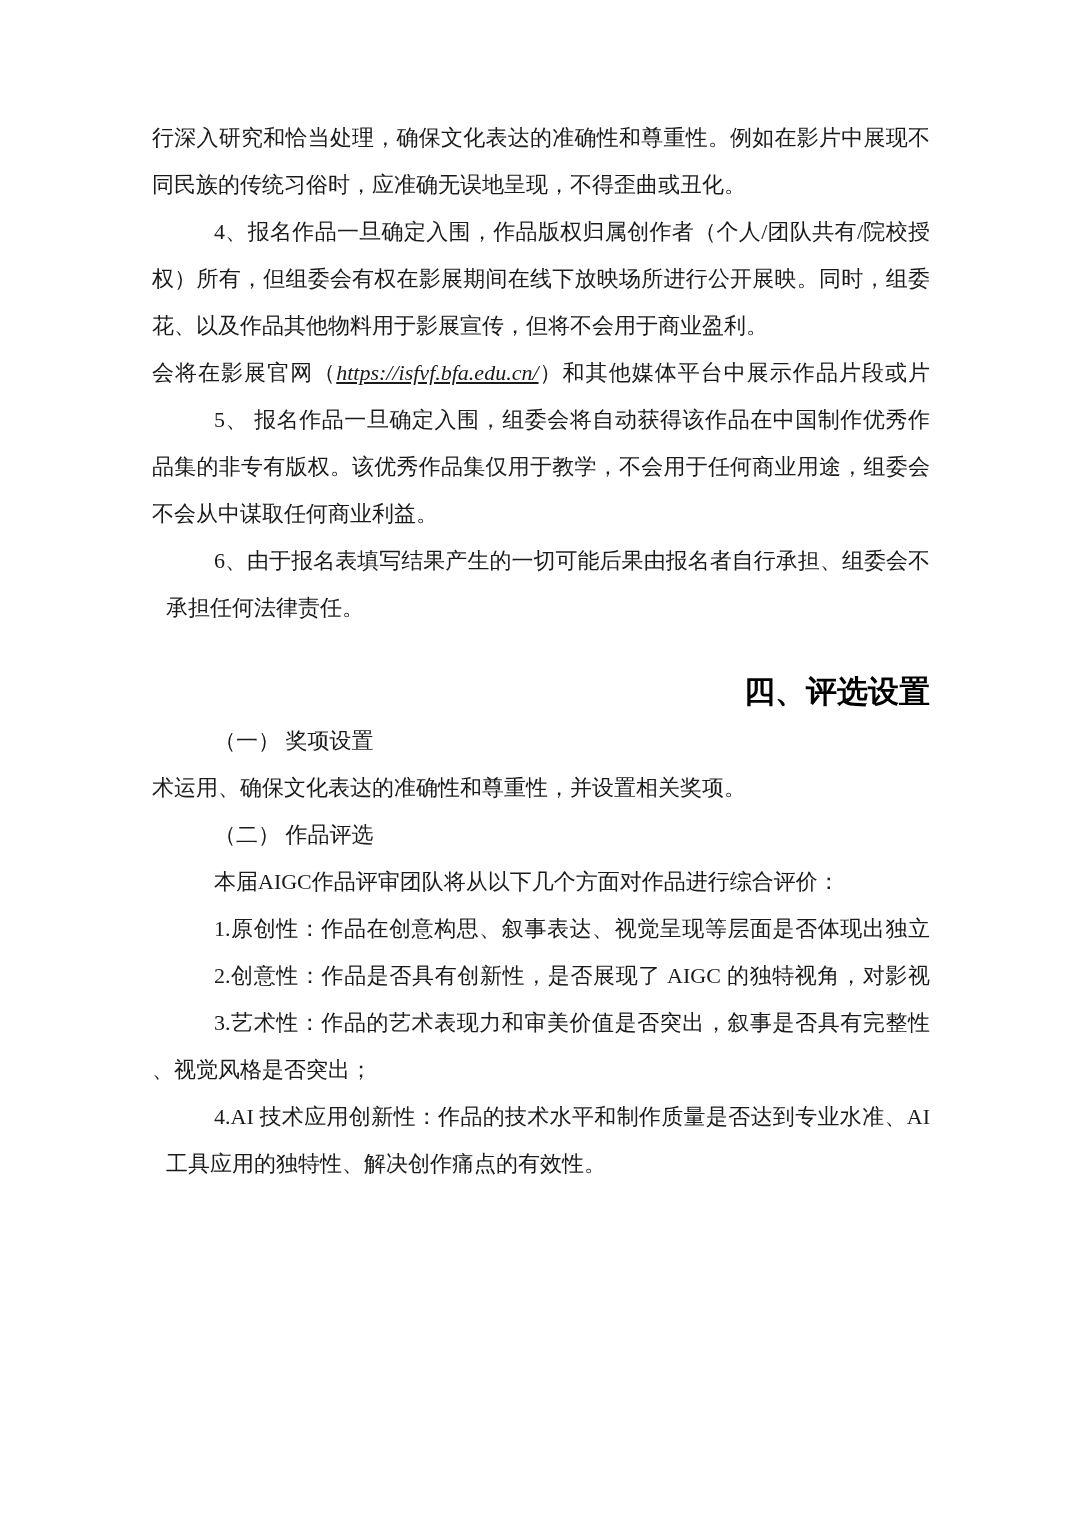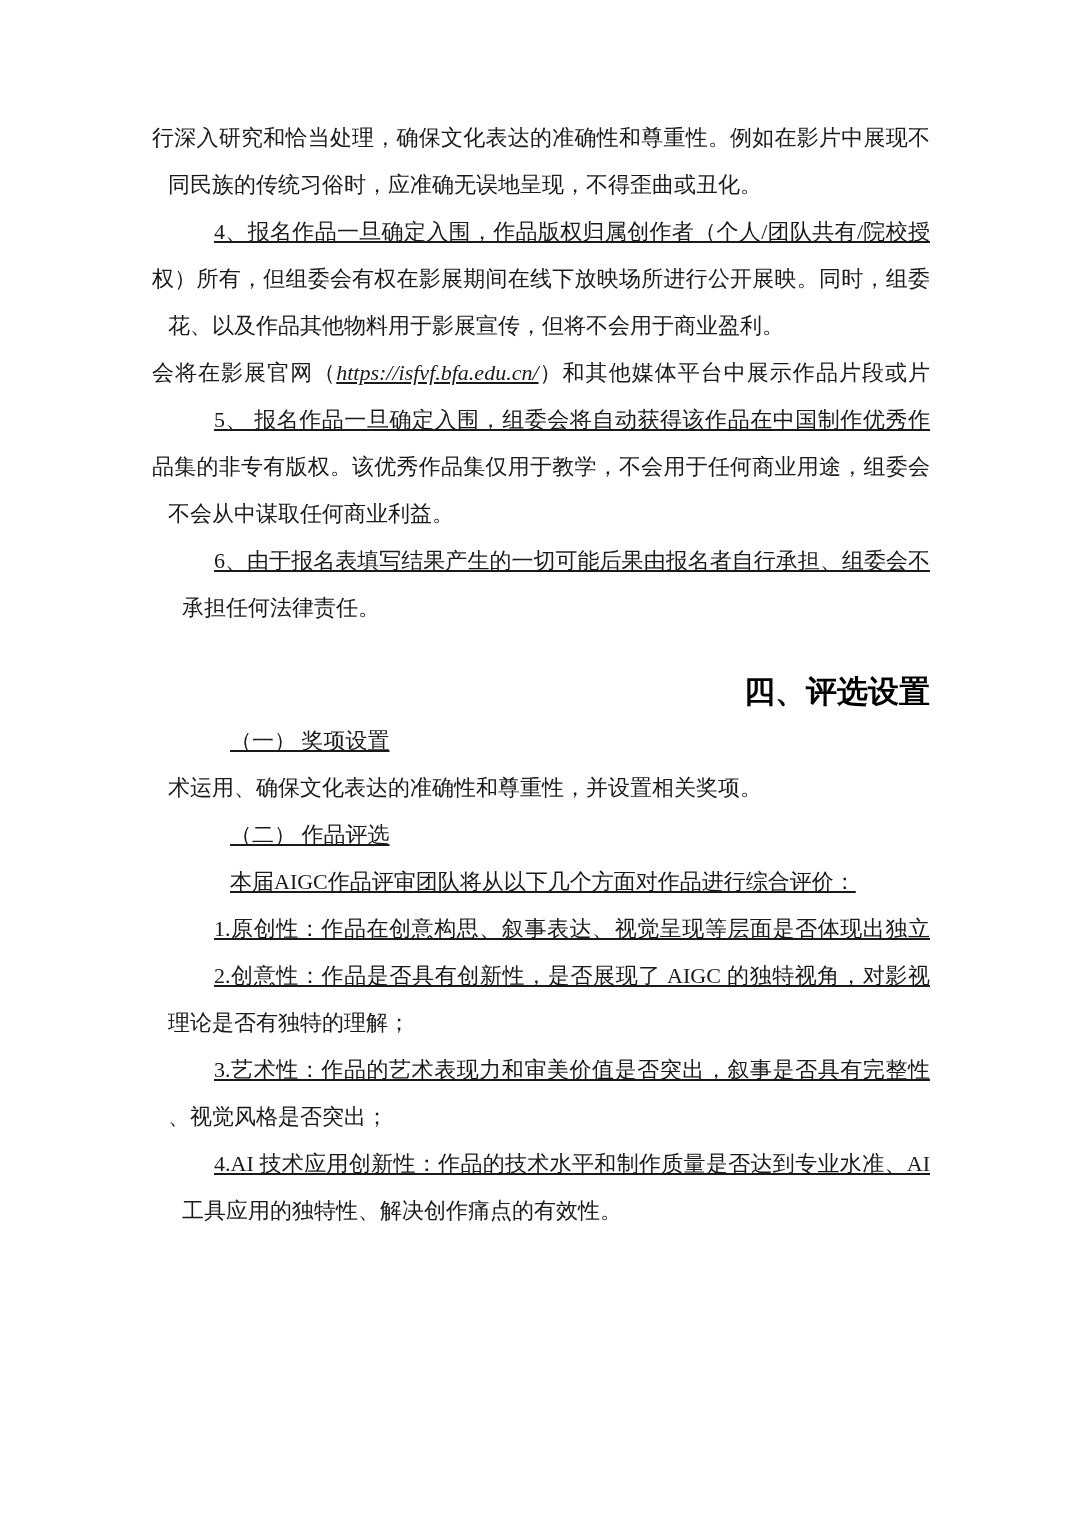--- a/index.html
+++ b/index.html
@@ -26,25 +26,23 @@
   }
   .line {
     display: block;
     line-height: 47px;
     text-align: justify;
     text-align-last: justify;
     white-space: normal;
   }
   .line.last {
     text-align-last: left;
-    margin-left: 16px;
   }
   .line.first {
     padding-left: 62px;
-    text-decoration: underline;
   }
   .hang .line {
     padding-left: 14px;
   }
   .hang .line.first {
     padding-left: 62px;
   }
   .gap13 { margin-top: 13px; }
   .gap8  { margin-top: 8px; }
   .gap6  { margin-top: 6px; }
@@ -110,21 +108,20 @@
   <p class="para">
     <span class="line first last">本届AIGC作品评审团队将从以下几个方面对作品进行综合评价：</span>
   </p>
 
   <p class="para">
     <span class="line first">1.原创性：作品在创意构思、叙事表达、视觉呈现等层面是否体现出独立</span>
   </p>
 
   <p class="para">
     <span class="line first">2.创意性：作品是否具有创新性，是否展现了 AIGC 的独特视角，对影视</span>
-    <span class="line last">理论是否有独特的理解；</span>
   </p>
 
   <p class="para">
     <span class="line first">3.艺术性：作品的艺术表现力和审美价值是否突出，叙事是否具有完整性</span>
     <span class="line last">、视觉风格是否突出；</span>
   </p>
 
   <p class="para hang">
     <span class="line first">4.AI 技术应用创新性：作品的技术水平和制作质量是否达到专业水准、AI</span>
     <span class="line last">工具应用的独特性、解决创作痛点的有效性。</span>

